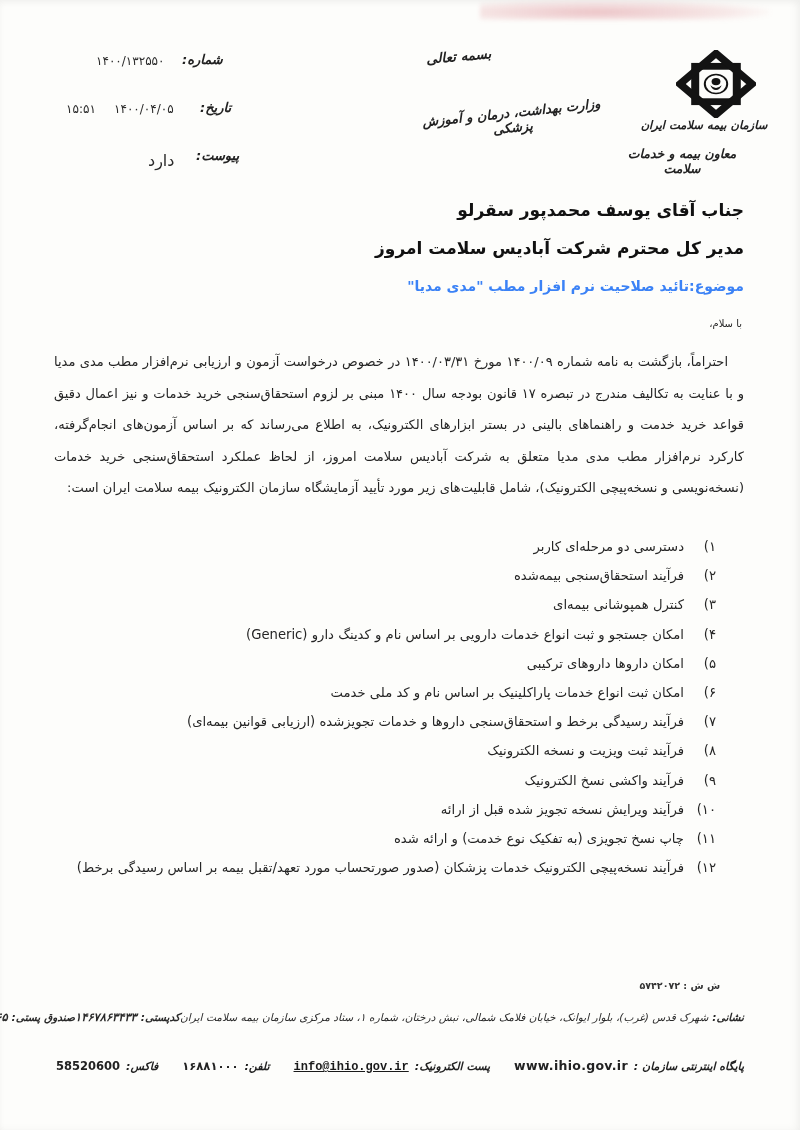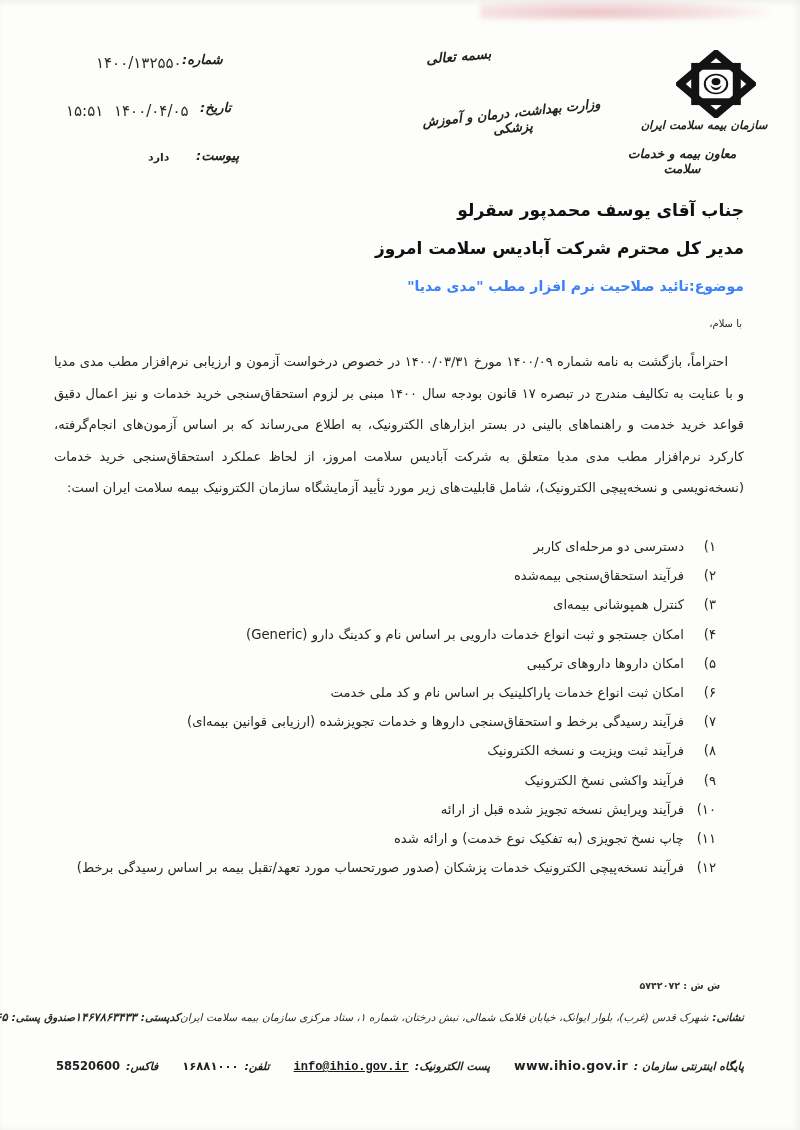--- a/index.html
+++ b/index.html
@@ -9,28 +9,28 @@
     font-family:"DejaVu Sans", sans-serif;color:#1f1f1f;direction:rtl;
     box-shadow:inset -4px 0 8px rgba(0,0,0,0.04), inset 0 3px 6px rgba(0,0,0,0.03);
   }
   .abs{position:absolute;}
   
   .smudge{left:480px;top:0;width:290px;height:20px;
     background:radial-gradient(ellipse at 40% 60%, rgba(205,90,100,0.35), rgba(205,90,100,0.12) 55%, transparent 75%);
     filter:blur(2px);}
   
   .meta-label{font-style:italic;font-weight:700;font-size:13px;color:#222;}
-  .meta-value{font-size:15px;letter-spacing:0.4px;color:#2a2a2a;direction:ltr;unicode-bidi:isolate;}
+  .meta-value{font-size:12px;letter-spacing:0.4px;color:#2a2a2a;direction:ltr;unicode-bidi:isolate;}
   .lbl-number{left:182px;top:52px;}
   .val-number{left:96px;top:54px;}
   .lbl-date{left:200px;top:100px;}
   .val-date{left:114px;top:102px;}
   .val-time{left:66px;top:102px;}
   .lbl-attach{left:196px;top:148px;}
-  .val-attach{left:148px;top:151px;font-size:11px;direction:rtl;font-weight:bold;}
+  .val-attach{left:148px;top:151px;font-size:16px;direction:rtl;}
   
   .besmele{left:426px;top:48px;font-style:italic;font-size:13.5px;font-weight:600;
     transform:rotate(-5deg);color:#222;}
   .ministry{left:404px;top:94px;width:215px;font-style:italic;font-weight:700;font-size:13px;
     transform:rotate(-6deg);transform-origin:right center;color:#222;text-align:center;}
   
   .logo{right:44px;top:50px;width:80px;height:68px;}
   .org-name{right:26px;top:118px;width:140px;text-align:center;font-style:italic;font-weight:600;font-size:11.5px;color:#222;}
   .deputy{right:48px;top:146px;width:140px;text-align:center;font-style:italic;font-weight:600;font-size:12.5px;color:#222;}
   

